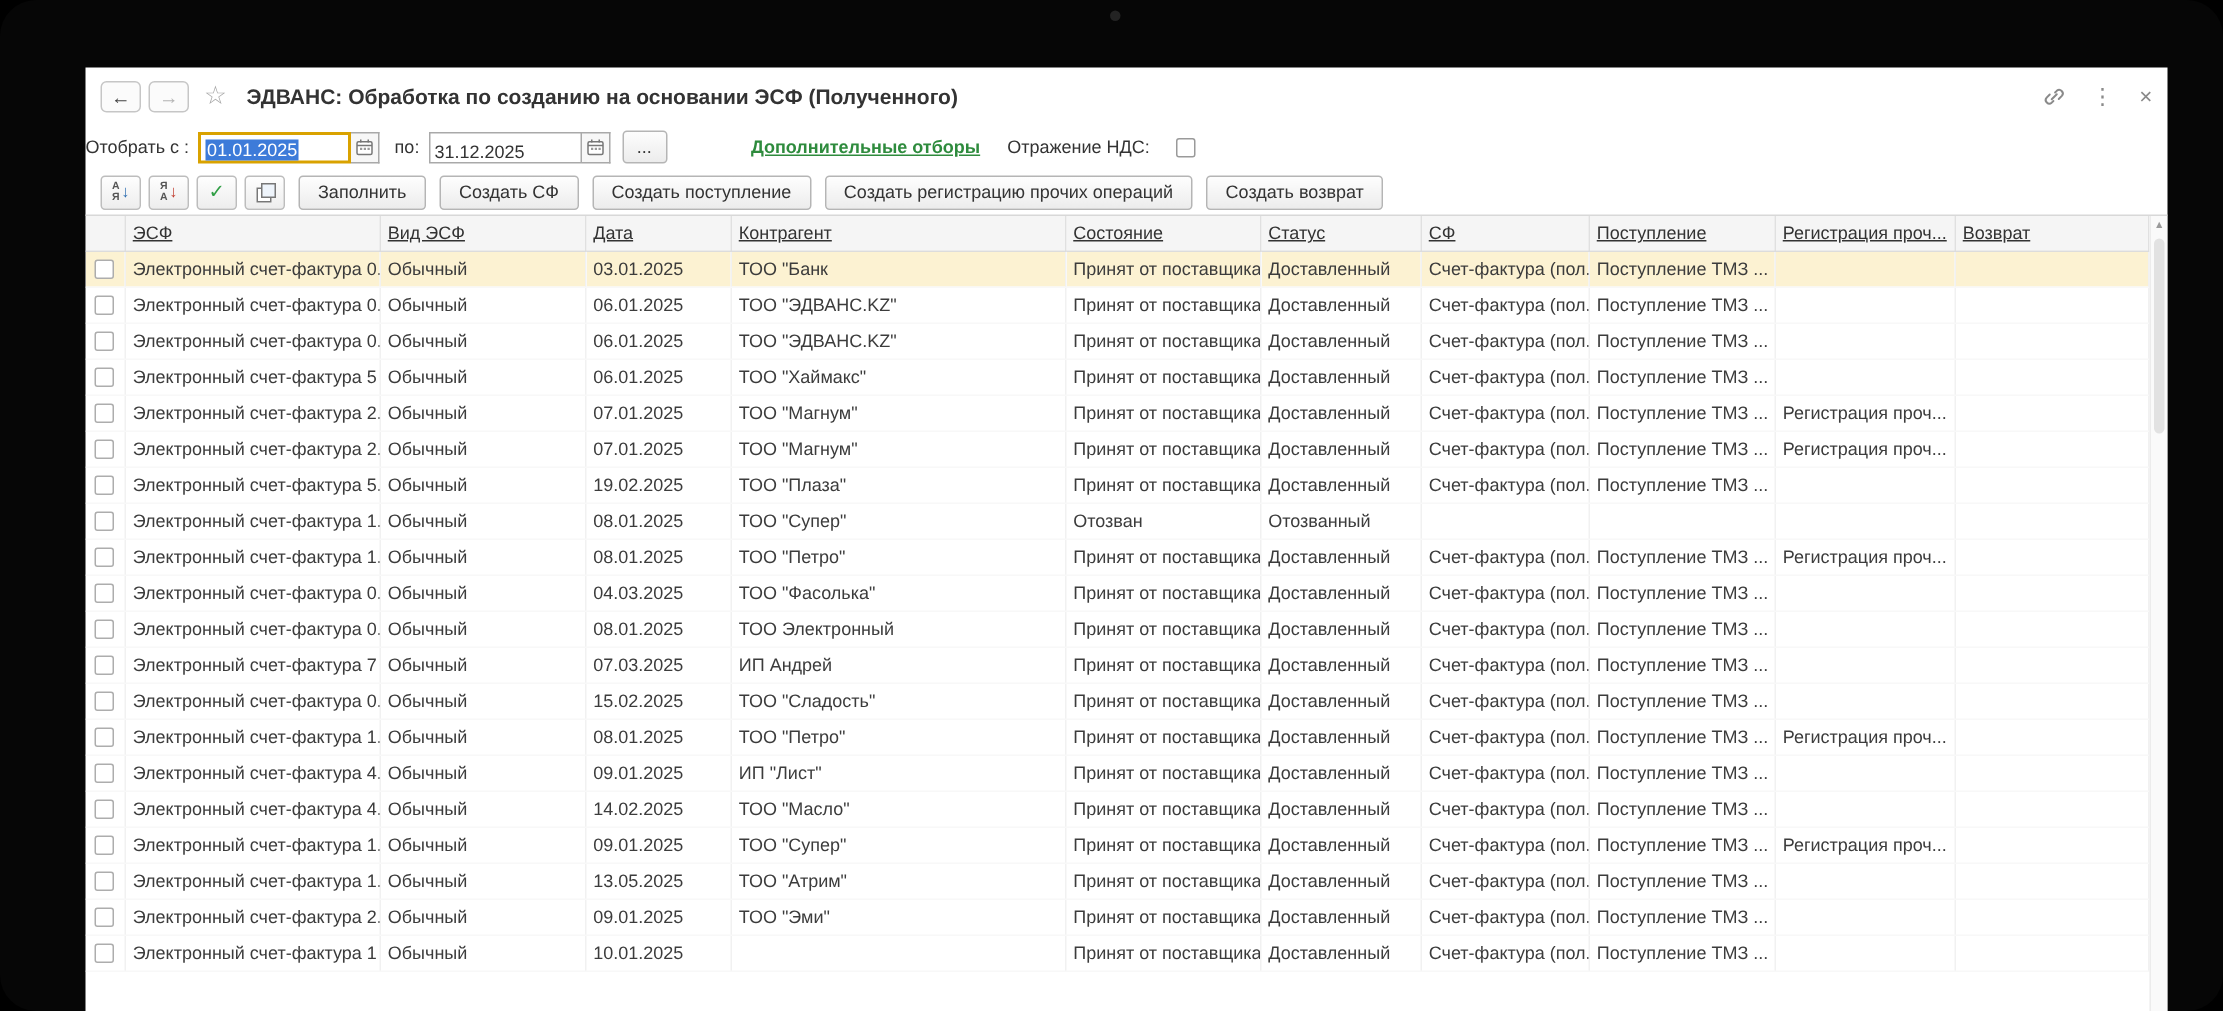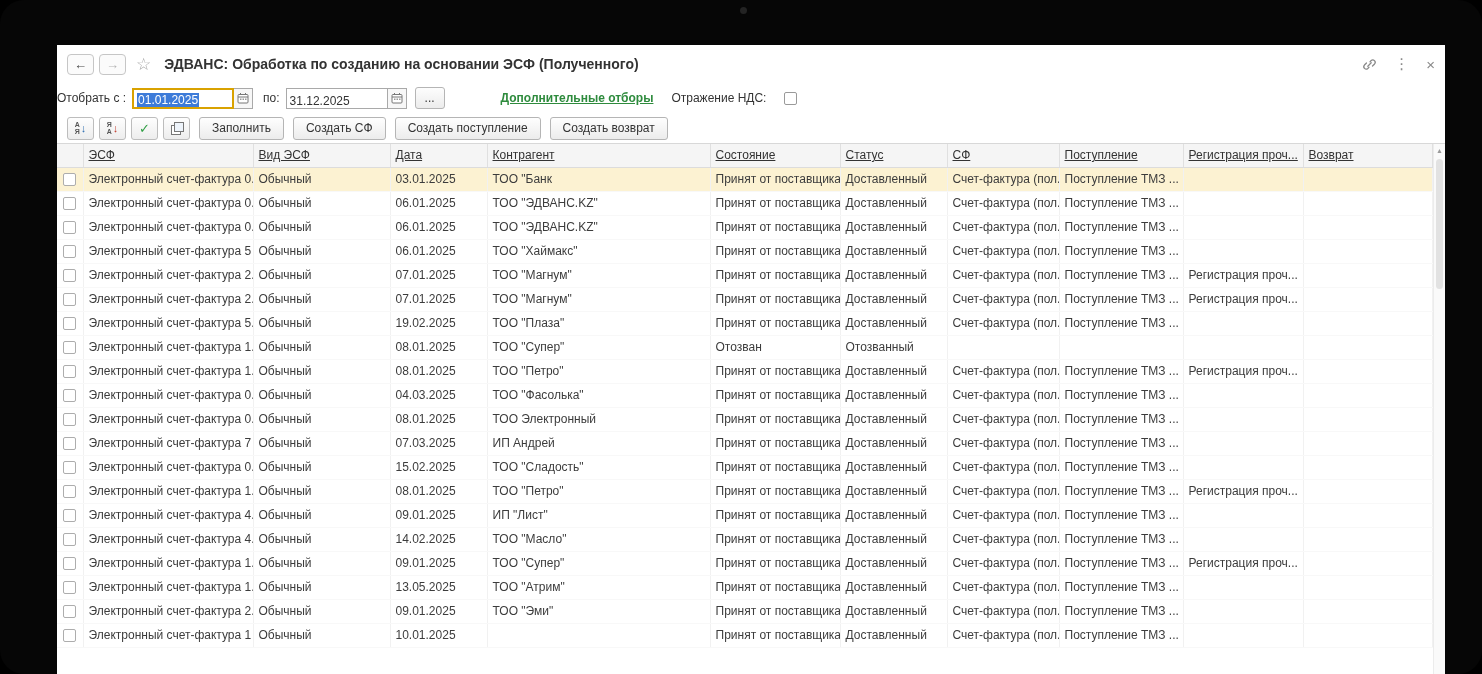--- a/index.html
+++ b/index.html
@@ -161,20 +161,21 @@
       </div>
       <div class="ico-btn">
         <span class="chk">✓</span>
       </div>
       <div class="ico-btn">
         <span class="copy-ico"></span>
       </div>
       <div class="btn">Заполнить</div>
       <div class="btn">Создать СФ</div>
       <div class="btn">Создать поступление</div>
+      <div class="btn">Создать регистрацию прочих операций</div>
       <div class="btn">Создать возврат</div>
     </div>
 
     <div class="table-wrap">
       <table>
         <colgroup>
           <col class="c0">
             <col class="c1">
             <col class="c2">
             <col class="c3">

